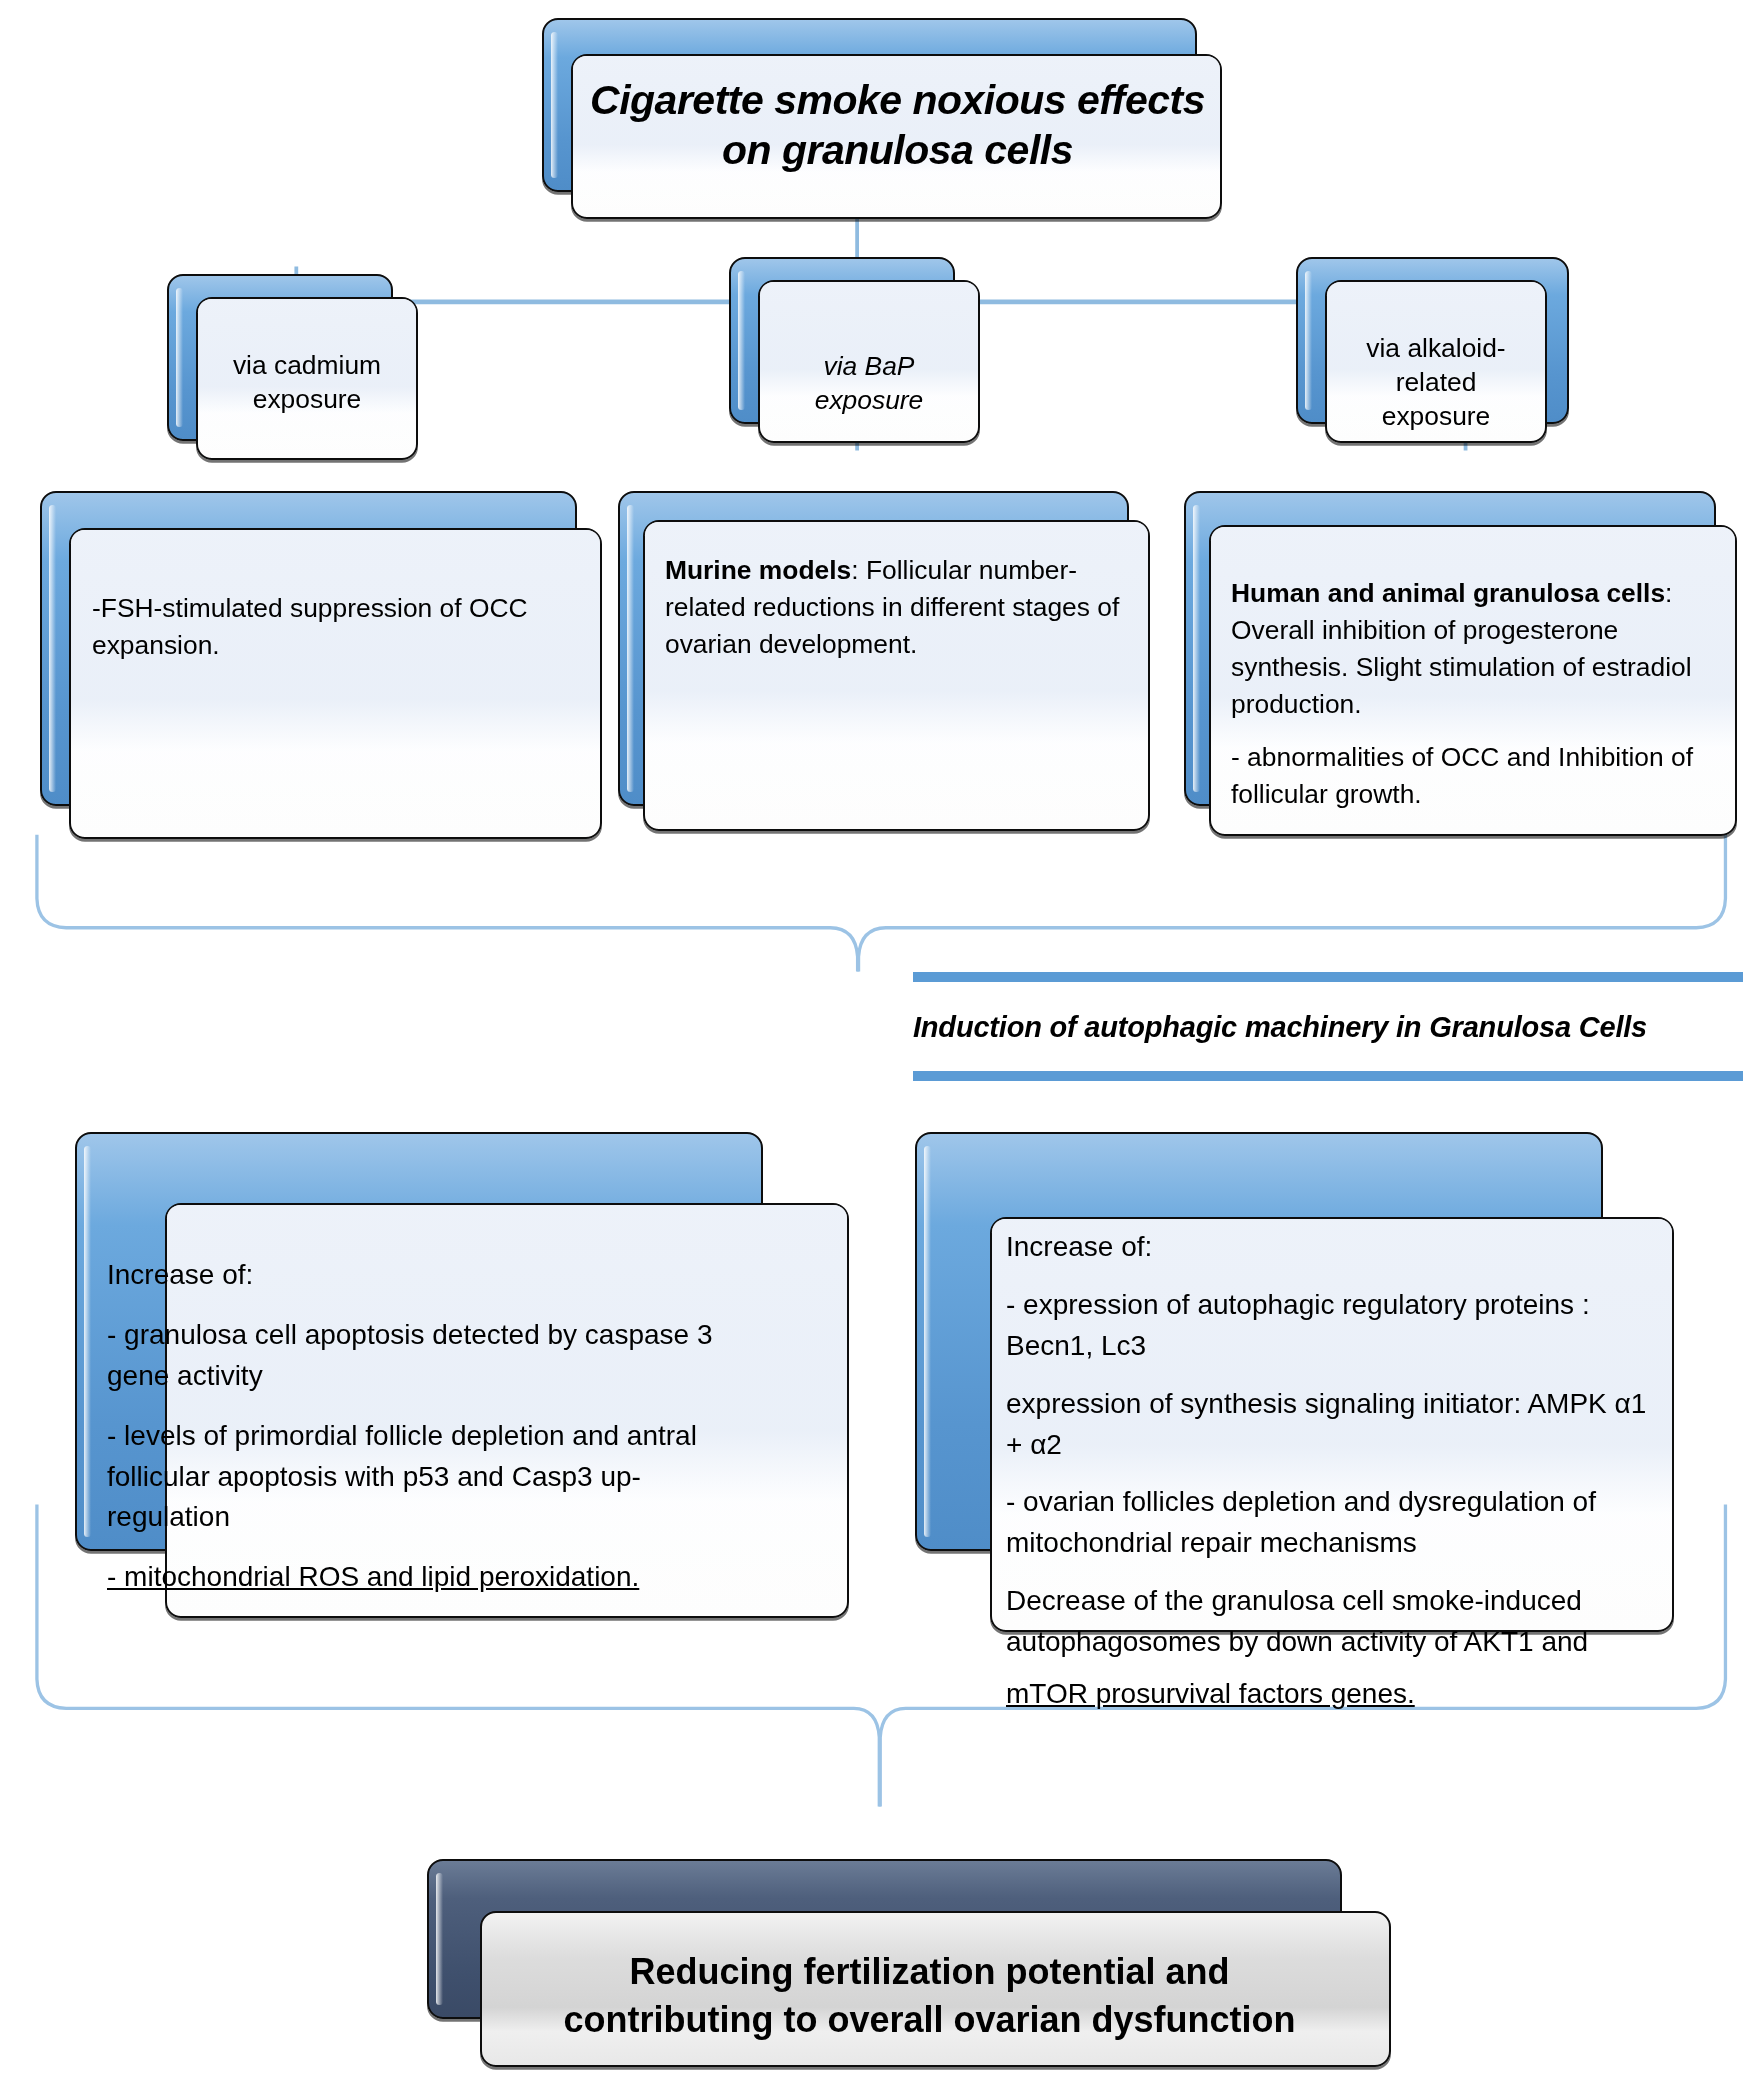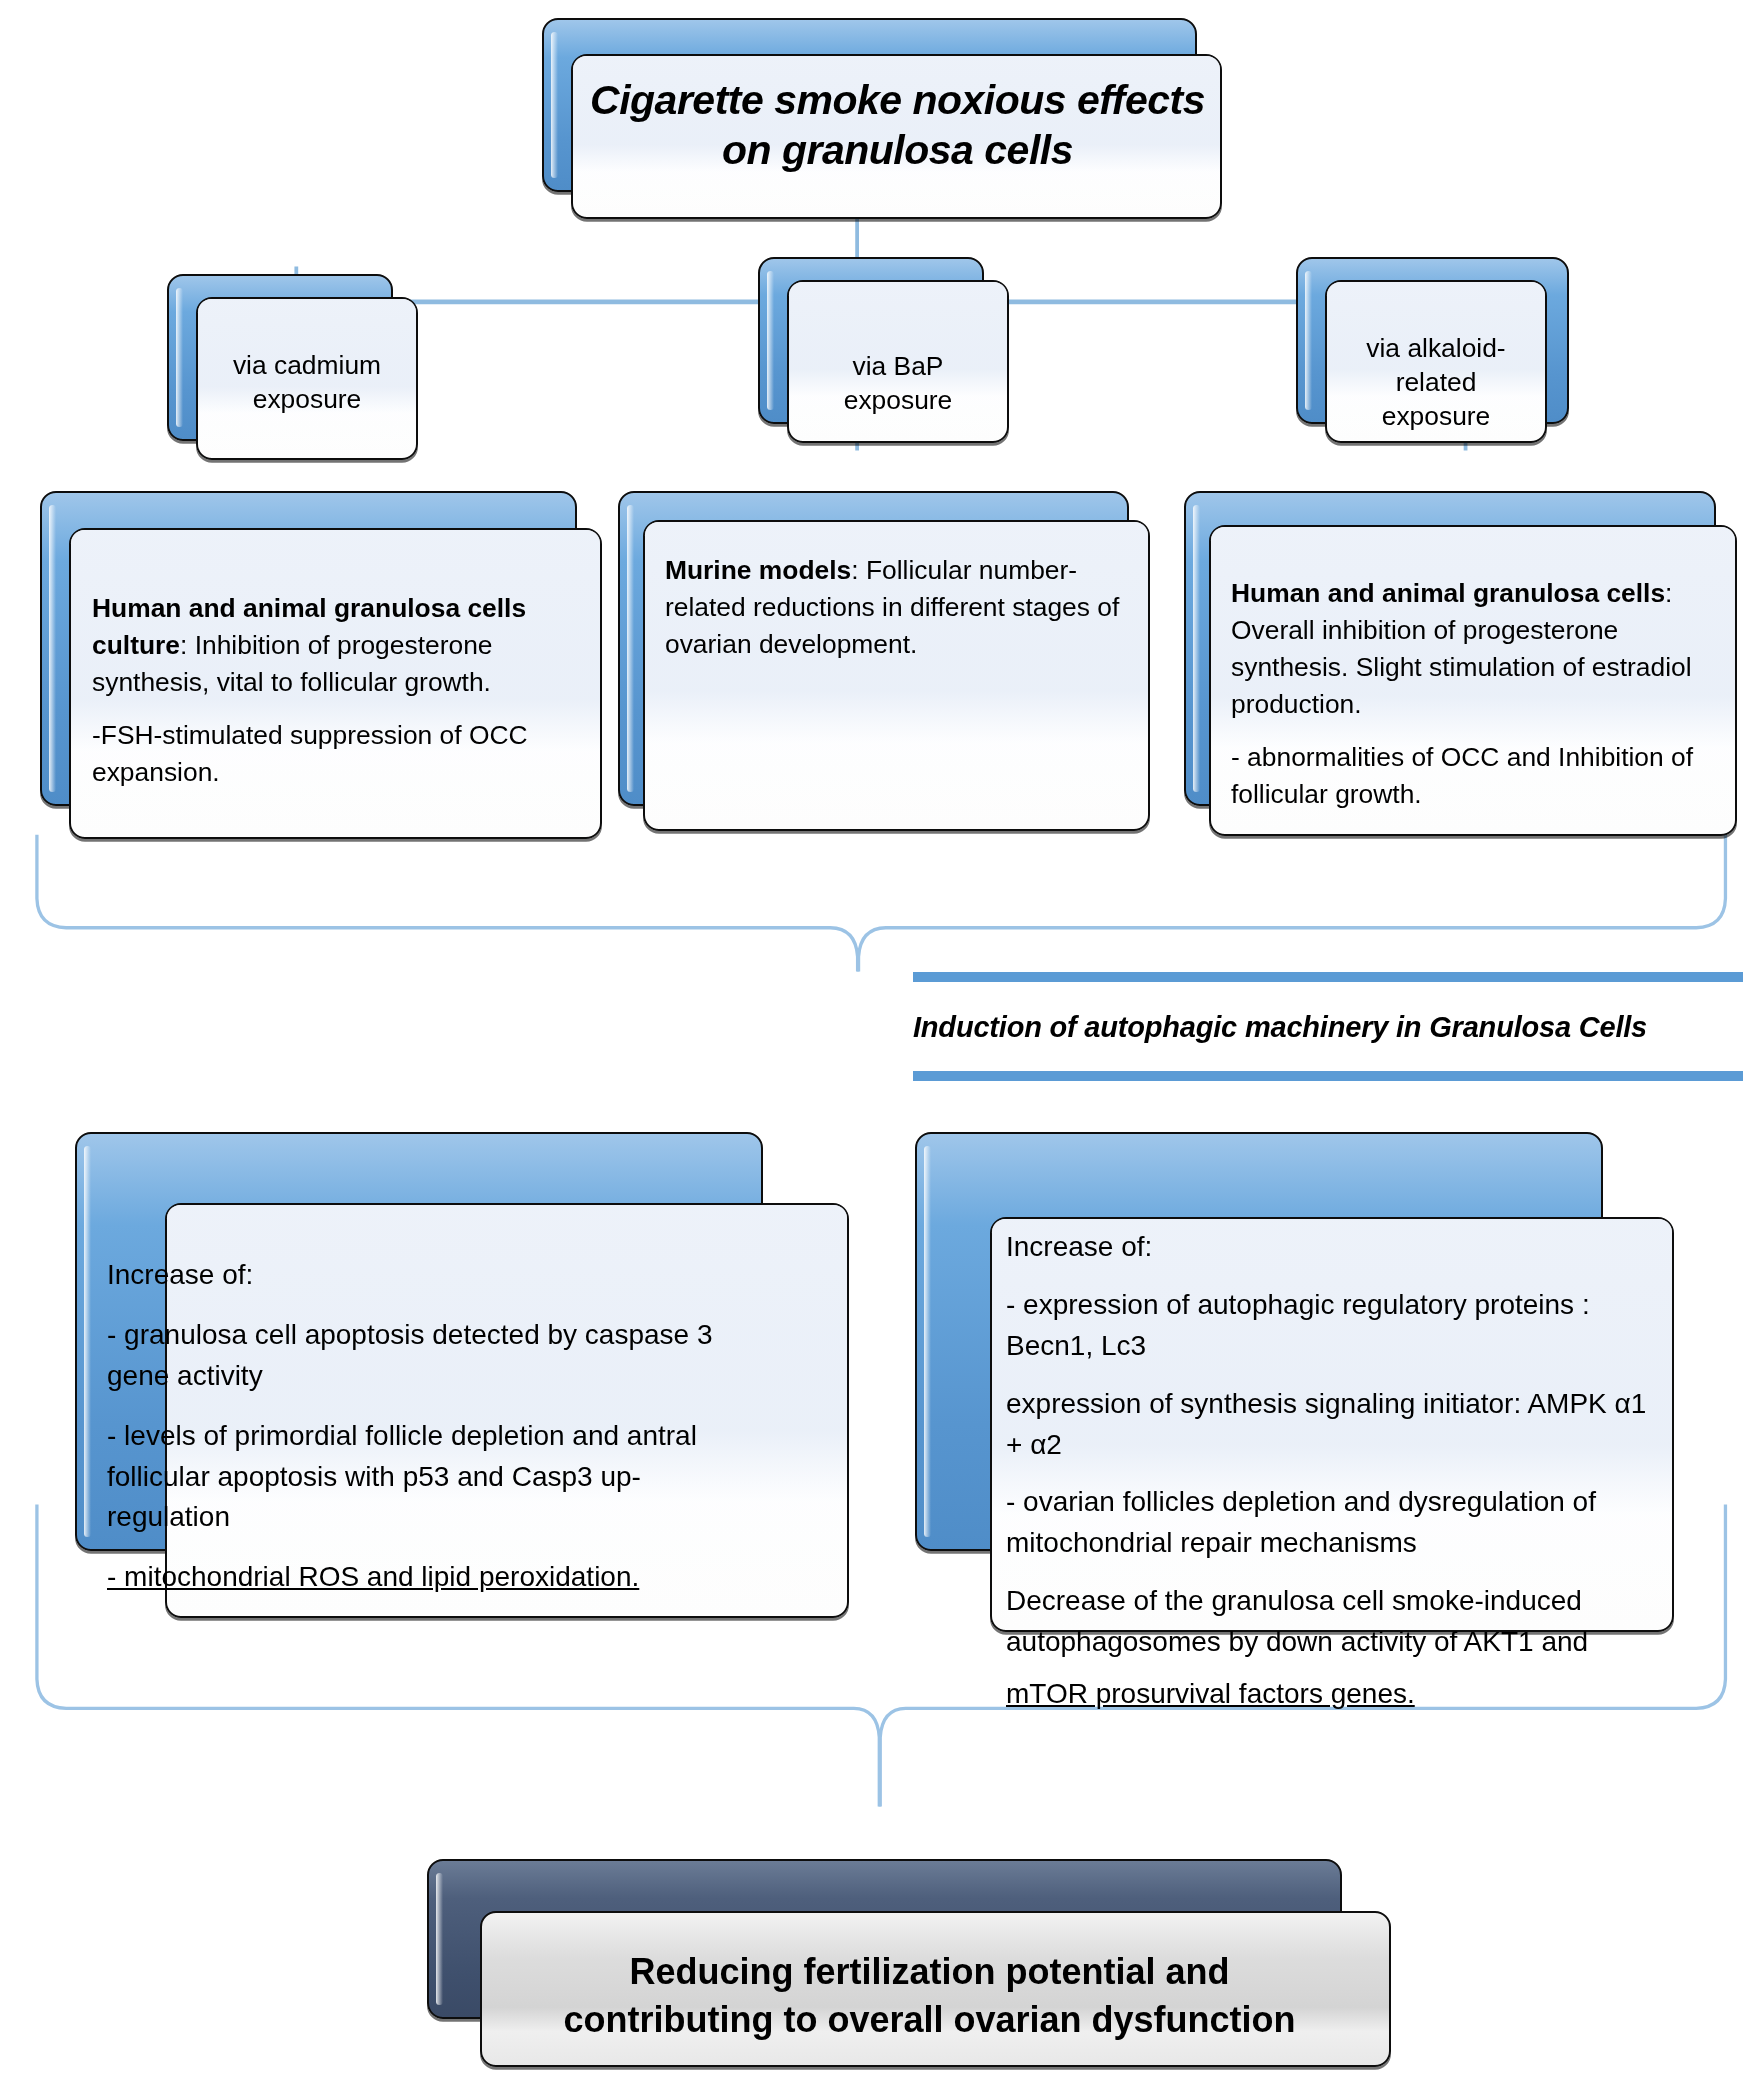--- a/index.html
+++ b/index.html
@@ -147,21 +147,21 @@
   </div>
 
   <div class="card" style="left:167px;top:274px;width:222px;height:163px;">
     <div class="plate"></div>
     <div class="pane" style="left:29px;top:22.6px;width:222px;height:163px;">
       <div class="inner"></div>
     </div>
     <div class="txt node-text" style="left:42px;top:75px;width:196px;">via cadmium exposure</div>
   </div>
 
-  <div class="card" style="left:758px;top:257px;width:222px;height:163px;">
+  <div class="card" style="left:729px;top:257px;width:222px;height:163px;font-style:italic;">
     <div class="plate"></div>
     <div class="pane" style="left:29px;top:22.6px;width:222px;height:163px;">
       <div class="inner"></div>
     </div>
     <div class="txt node-text" style="left:42px;top:93px;width:196px;">via BaP exposure</div>
   </div>
 
   <div class="card" style="left:1296px;top:257px;width:222px;height:163px;padding-left:47px;">
     <div class="plate"></div>
     <div class="pane" style="left:29px;top:22.6px;width:222px;height:163px;">
@@ -169,21 +169,20 @@
     </div>
     <div class="txt node-text" style="left:42px;top:75px;width:196px;">via alkaloid-related exposure</div>
   </div>
 
   <div class="card" style="left:40px;top:491px;width:533px;height:311px;">
     <div class="plate"></div>
     <div class="pane" style="left:29px;top:37px;width:533px;height:311px;">
       <div class="inner"></div>
     </div>
     <div class="txt body-text" style="left:52px;top:99px;width:476px;">
-      <p><b>Human and animal granulosa cells culture</b><span>: Inhibition of progesterone synthesis, vital to follicular growth.</span></p>
       <p>-FSH-stimulated suppression of OCC expansion.</p>
     </div>
   </div>
 
   <div class="card" style="left:618px;top:491px;width:507px;height:311px;">
     <div class="plate"></div>
     <div class="pane" style="left:24.5px;top:29px;width:507px;height:311px;">
       <div class="inner"></div>
     </div>
     <div class="txt body-text" style="left:47px;top:61px;width:467px;">

